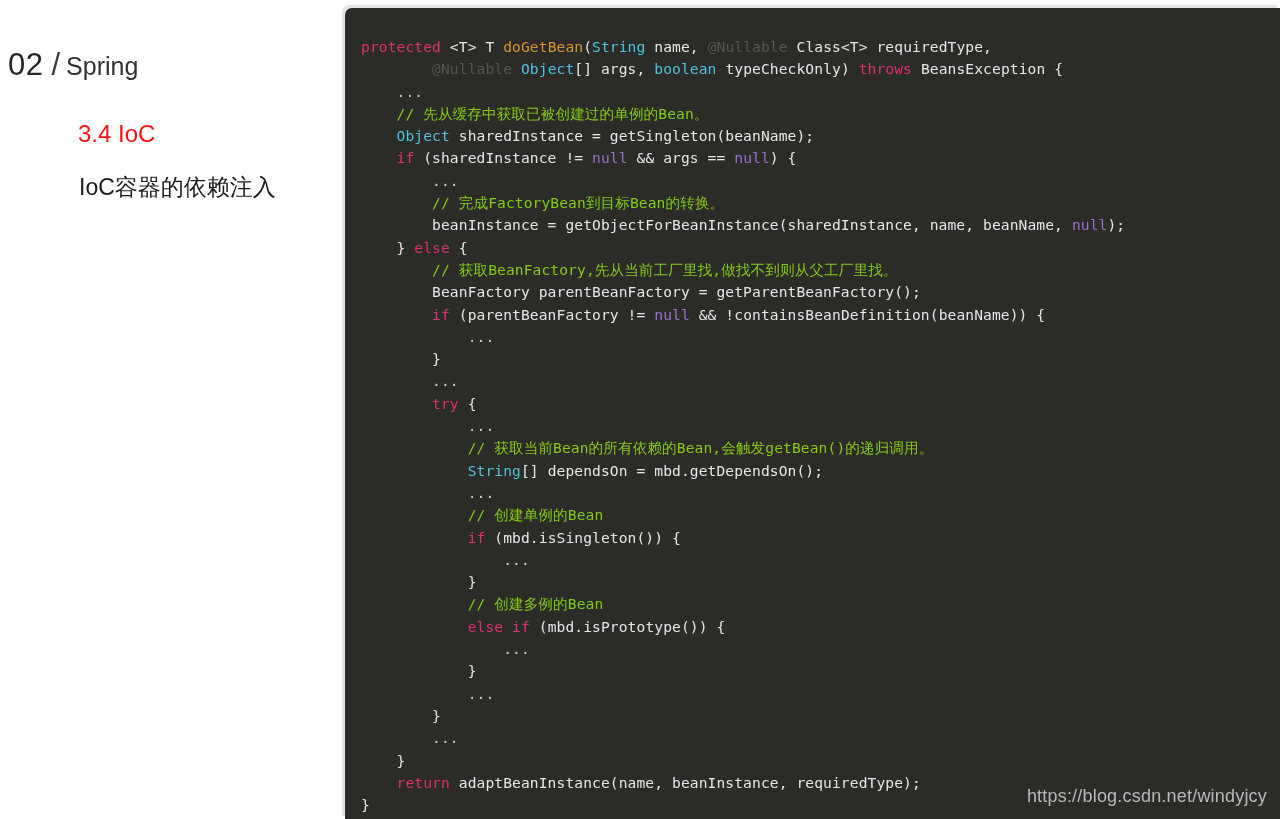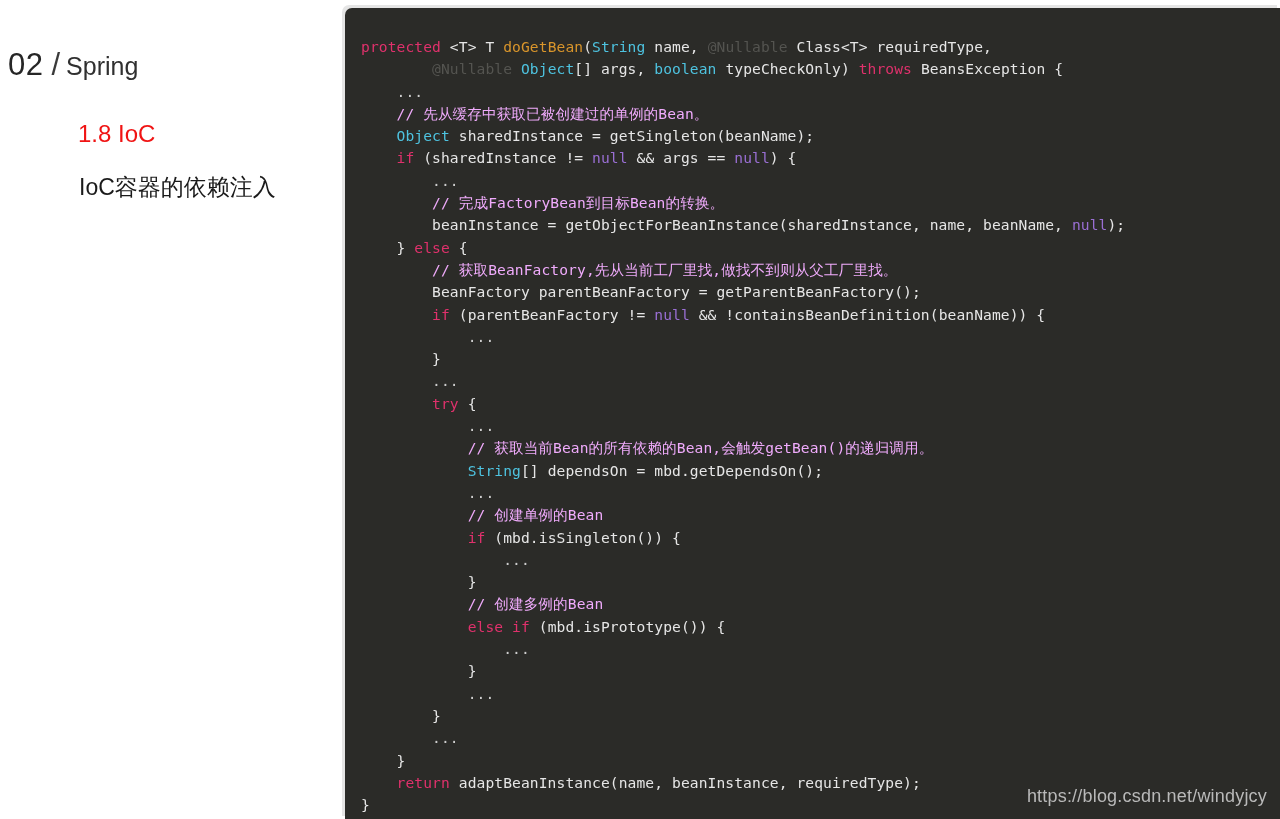--- a/index.html
+++ b/index.html
@@ -109,21 +109,21 @@
   .code .ln {
     display: block;
     height: 22.3px;
   }
 
   
   .k   { color: #e0316c; }   
   .ty  { color: #4ec3e0; }   
   .fn  { color: #d9952b; }   
   .nul { color: #9a6fd4; margin-top: 41px; }   
-  .cm  { color: #f0abfc; margin-top: 40px; }   
+  .cm  { color: #84cc16; margin-top: 40px; }   
   .an  { color: #545450; }   
   .pl  { color: #e6e6e6; }   
   .dots{ color: #cfcfcf; }
 
   .watermark {
     position: absolute;
     right: 13px;
     bottom: 12px;
     font-family: "Liberation Sans", sans-serif;
     font-size: 18px;
@@ -136,21 +136,21 @@
 <body>
 
 <div class="page">
 
   <div class="outline">
 
     <div class="outline-title">
       <span class="num">02</span><span class="slash">/</span><span class="name">Spring</span>
     </div>
 
-    <div class="outline-sub">1.8 IoC</div>
+    <div class="outline-sub">3.4 IoC</div>
 
     <div class="outline-desc">IoC容器的依赖注入</div>
   </div>
 
   <div class="code-panel">
     <div class="code-scroll">
       <pre class="code" id="code-block"><span class="ln"><span class="k">protected</span><span class="pl"> &lt;T&gt; T </span><span class="fn">doGetBean</span><span class="pl">(</span><span class="ty">String</span><span class="pl"> name, </span><span class="an">@Nullable</span><span class="pl"> Class&lt;T&gt; requiredType,</span></span><span class="ln"><span class="pl">        </span><span class="an">@Nullable</span><span class="pl"> </span><span class="ty">Object</span><span class="pl">[] args, </span><span class="ty">boolean</span><span class="pl"> typeCheckOnly) </span><span class="k">throws</span><span class="pl"> BeansException {</span></span><span class="ln"><span class="dots">    ...</span></span><span class="ln"><span class="cm">    // 先从缓存中获取已被创建过的单例的Bean。</span></span><span class="ln"><span class="pl">    </span><span class="ty">Object</span><span class="pl"> sharedInstance = getSingleton(beanName);</span></span><span class="ln"><span class="pl">    </span><span class="k">if</span><span class="pl"> (sharedInstance != </span><span class="nul">null</span><span class="pl"> &amp;&amp; args == </span><span class="nul">null</span><span class="pl">) {</span></span><span class="ln"><span class="dots">        ...</span></span><span class="ln"><span class="cm">        // 完成FactoryBean到目标Bean的转换。</span></span><span class="ln"><span class="pl">        beanInstance = getObjectForBeanInstance(sharedInstance, name, beanName, </span><span class="nul">null</span><span class="pl">);</span></span><span class="ln"><span class="pl">    } </span><span class="k">else</span><span class="pl"> {</span></span><span class="ln"><span class="cm">        // 获取BeanFactory,先从当前工厂里找,做找不到则从父工厂里找。</span></span><span class="ln"><span class="pl">        BeanFactory parentBeanFactory = getParentBeanFactory();</span></span><span class="ln"><span class="pl">        </span><span class="k">if</span><span class="pl"> (parentBeanFactory != </span><span class="nul">null</span><span class="pl"> &amp;&amp; !containsBeanDefinition(beanName)) {</span></span><span class="ln"><span class="dots">            ...</span></span><span class="ln"><span class="pl">        }</span></span><span class="ln"><span class="dots">        ...</span></span><span class="ln"><span class="pl">        </span><span class="k">try</span><span class="pl"> {</span></span><span class="ln"><span class="dots">            ...</span></span><span class="ln"><span class="cm">            // 获取当前Bean的所有依赖的Bean,会触发getBean()的递归调用。</span></span><span class="ln"><span class="pl">            </span><span class="ty">String</span><span class="pl">[] dependsOn = mbd.getDependsOn();</span></span><span class="ln"><span class="dots">            ...</span></span><span class="ln"><span class="cm">            // 创建单例的Bean</span></span><span class="ln"><span class="pl">            </span><span class="k">if</span><span class="pl"> (mbd.isSingleton()) {</span></span><span class="ln"><span class="dots">                ...</span></span><span class="ln"><span class="pl">            }</span></span><span class="ln"><span class="cm">            // 创建多例的Bean</span></span><span class="ln"><span class="pl">            </span><span class="k">else</span><span class="pl"> </span><span class="k">if</span><span class="pl"> (mbd.isPrototype()) {</span></span><span class="ln"><span class="dots">                ...</span></span><span class="ln"><span class="pl">            }</span></span><span class="ln"><span class="dots">            ...</span></span><span class="ln"><span class="pl">        }</span></span><span class="ln"><span class="dots">        ...</span></span><span class="ln"><span class="pl">    }</span></span><span class="ln"><span class="pl">    </span><span class="k">return</span><span class="pl"> adaptBeanInstance(name, beanInstance, requiredType);</span></span><span class="ln"><span class="pl">}</span></span></pre>
     </div>
     <div class="watermark">https://blog.csdn.net/windyjcy</div>
   </div>

